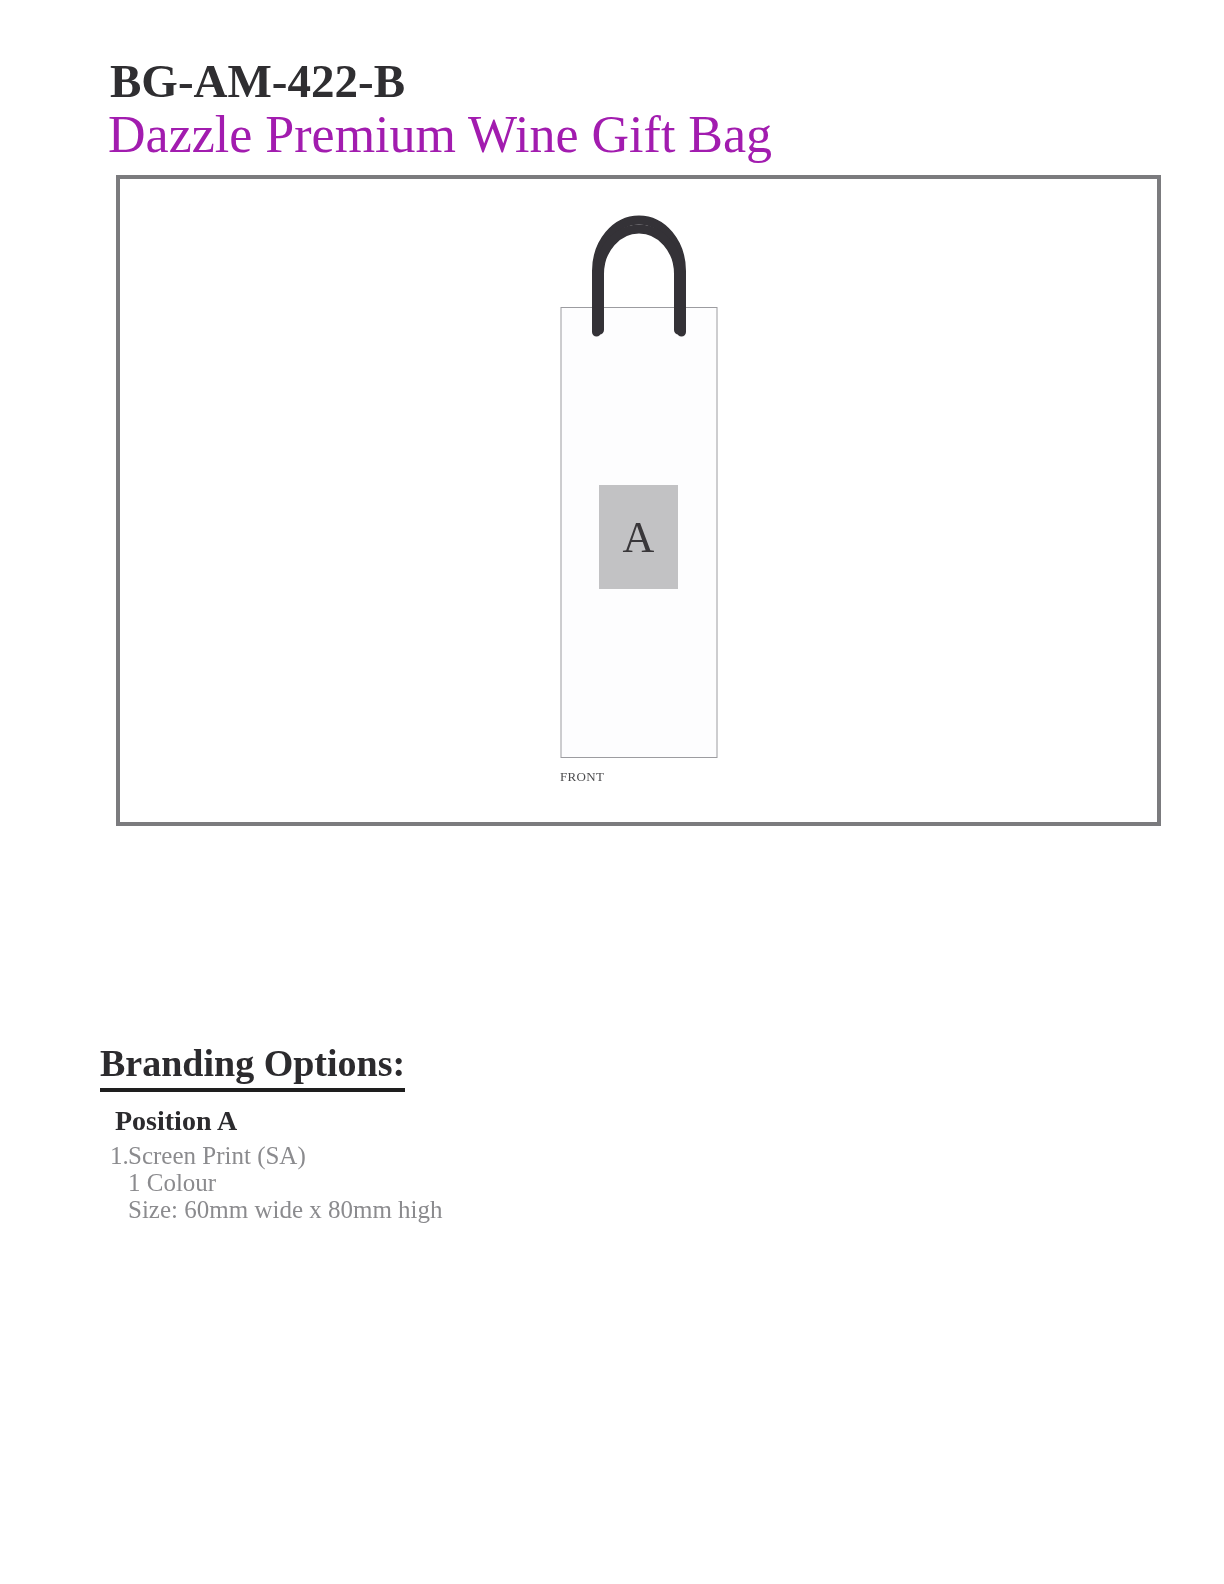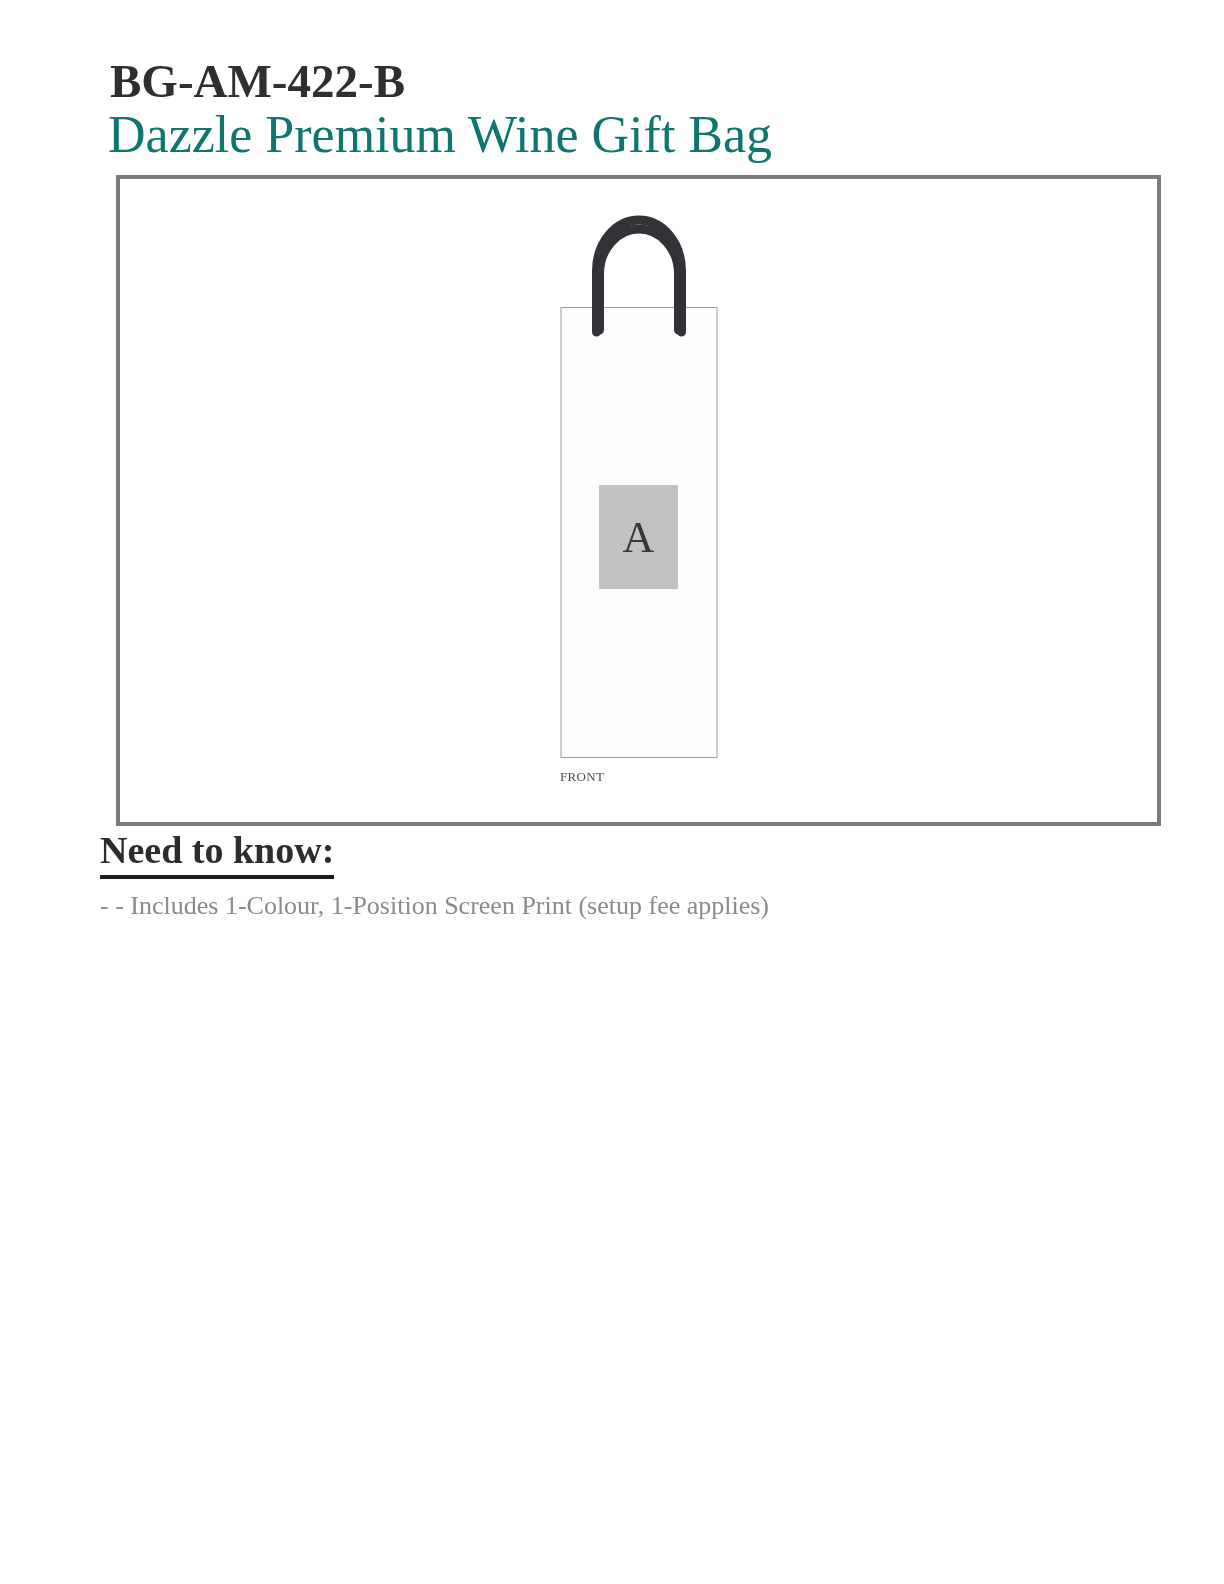--- a/index.html
+++ b/index.html
@@ -23,21 +23,21 @@
     font-weight: 700;
     color: #2f2e31;
     line-height: 1.1;
   }
   .product-name {
     position: absolute;
     left: 100px;
     top: 106px;
     font-size: 52px;
     font-weight: 400;
-    color: #0f766e;
+    color: #a21caf;
     line-height: 1.1;
   }
 
   
   .preview-box {
     position: absolute;
     left: 108px;
     top: 175px;
     width: 1045px;
     height: 651px;
@@ -138,19 +138,26 @@
         <path d="M 36 121 V 60 A 42.5 51 0 0 1 121 60 V 121" fill="none" stroke="#343237" stroke-width="9" stroke-linecap="round"></path>
         <path d="M 39 119 V 63 A 39.5 45 0 0 1 118 63 V 119" fill="none" stroke="#343237" stroke-width="9" stroke-linecap="round"></path>
       </svg>
       <div class="bag-body">
         <div class="brand-area">A</div>
       </div>
       <div class="front-label">FRONT</div>
     </div>
   </div>
 
-  <div class="section-ntk">
-    <div class="section-heading">Need to know:</div>
-    <div class="ntk-note">- - Includes 1-Colour, 1-Position Screen Print (setup fee applies)</div>
+
+  <div class="section-branding">
+    <div class="section-heading">Branding Options:</div>
+    <div class="position-title">Position A</div>
+    <div class="branding-lines">
+      <div>
+        <span class="line-number">1.</span><span>Screen Print (SA)</span>
+      </div>
+      <div class="indent">1 Colour</div>
+      <div class="indent">Size: 60mm wide x 80mm high</div>
+    </div>
   </div>
-
 
 </div>
 
 </body></html>

